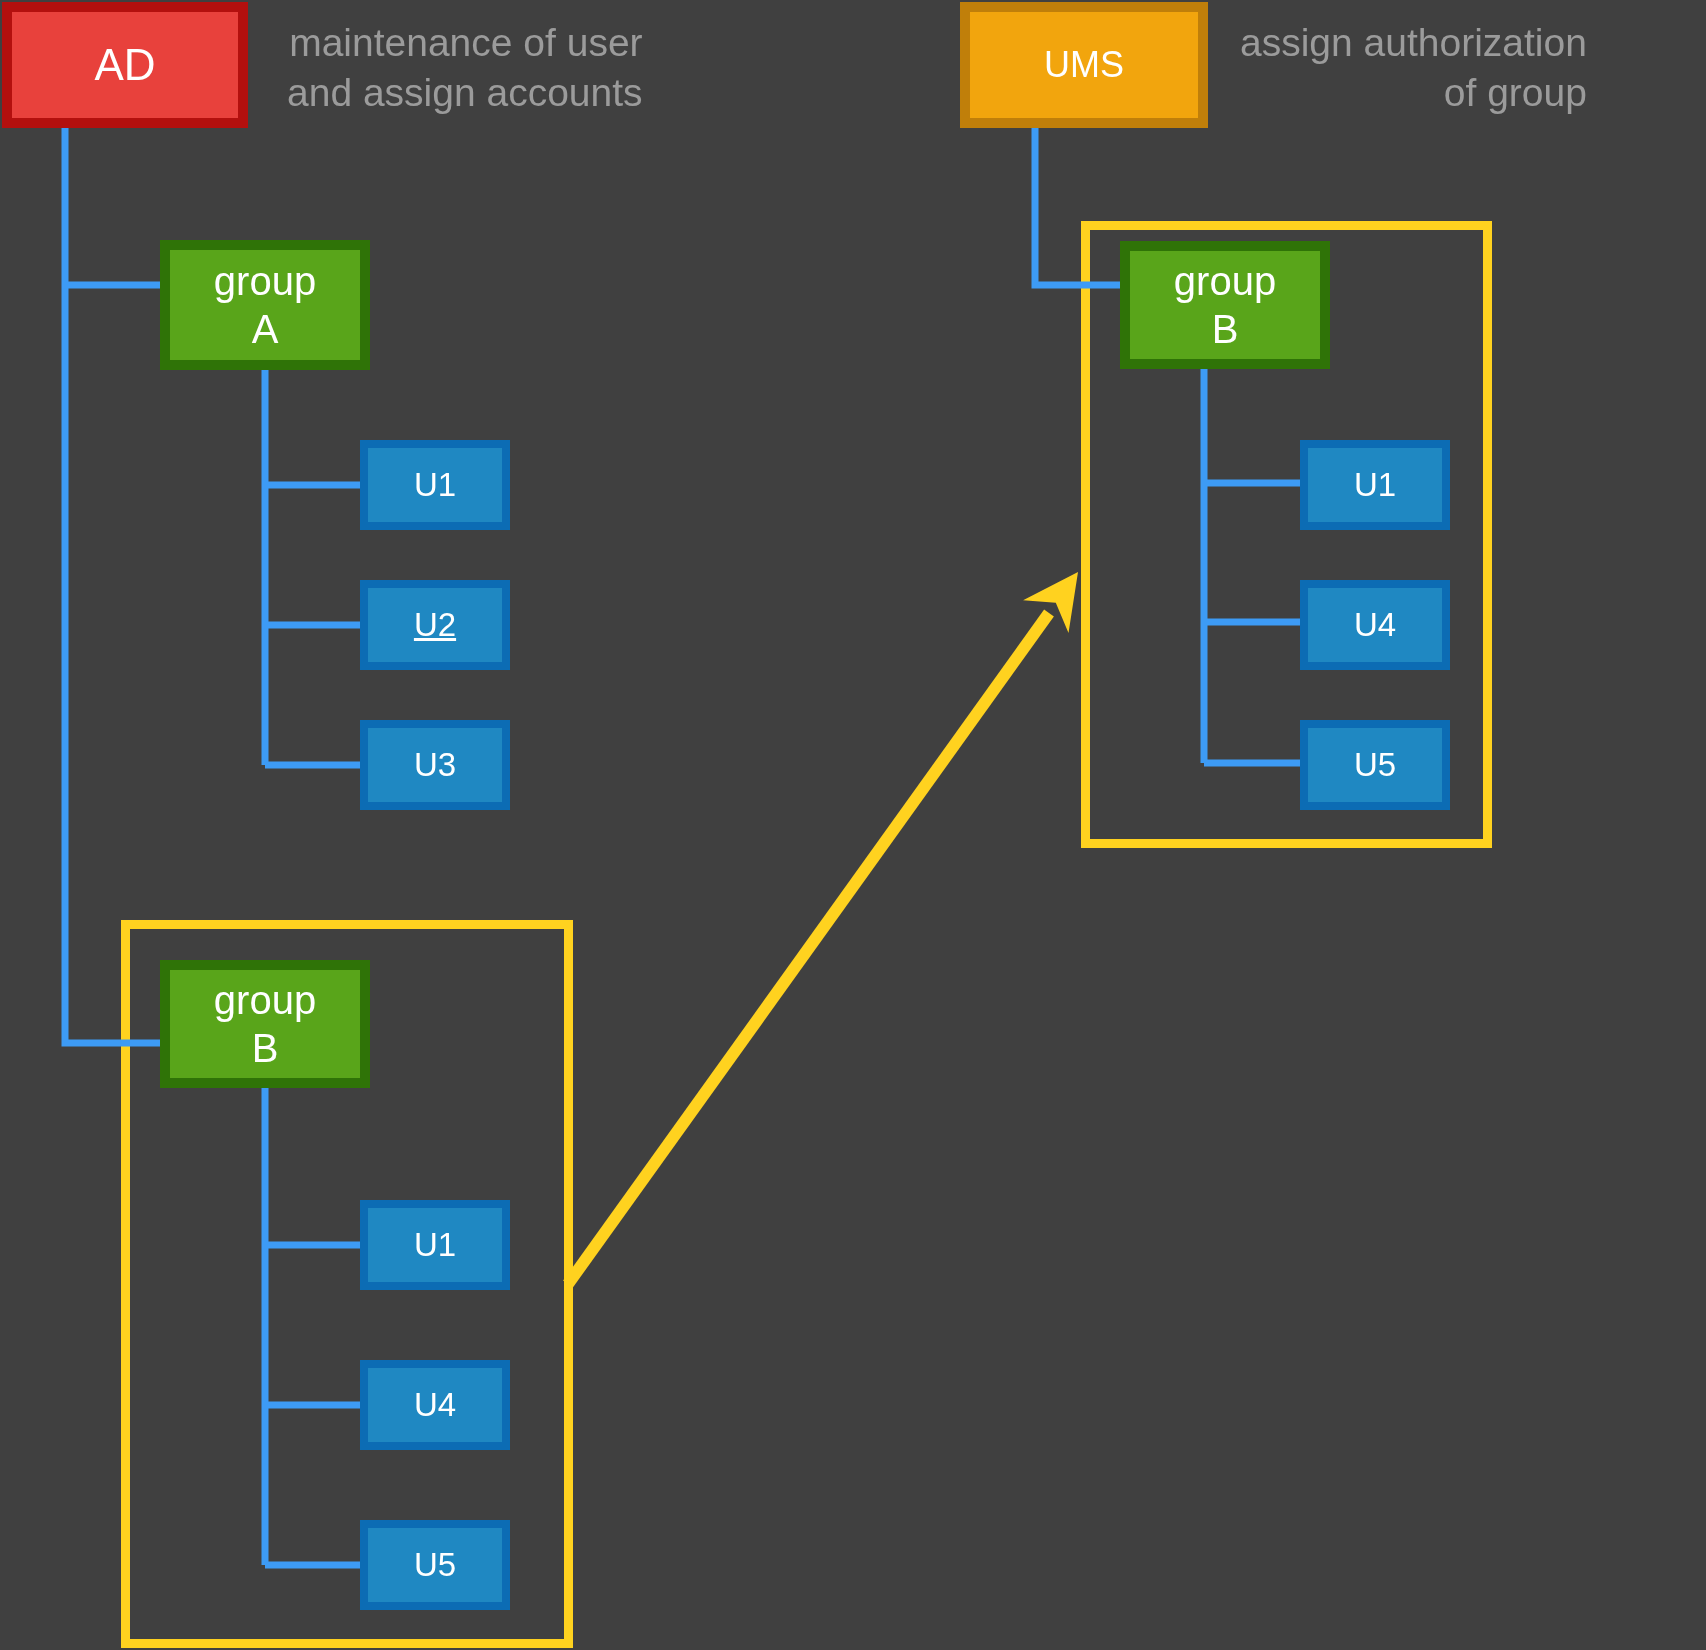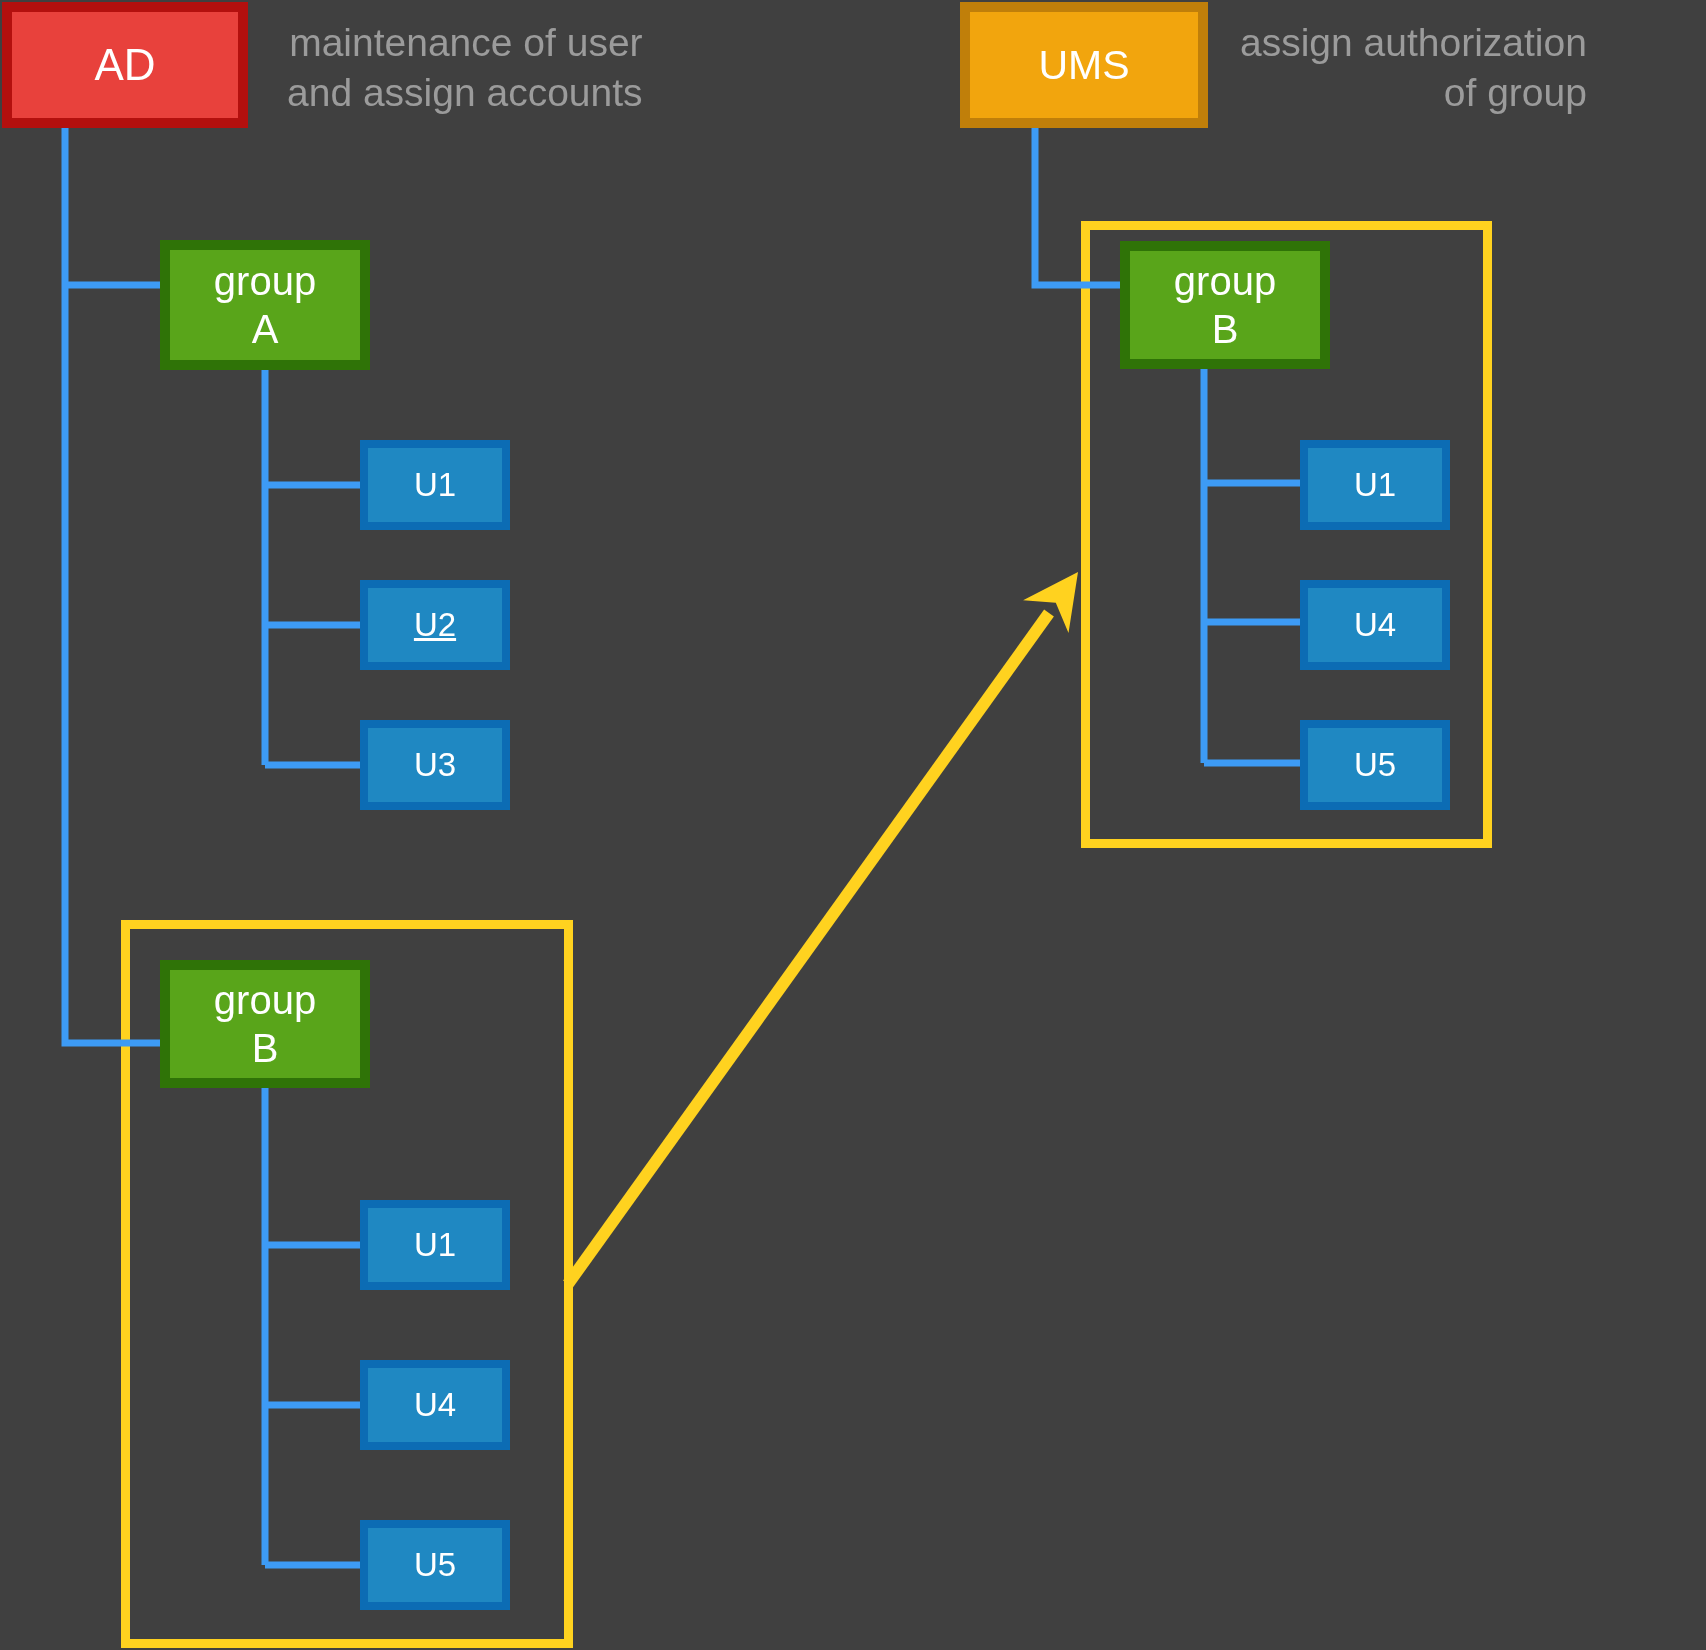--- a/index.html
+++ b/index.html
@@ -16,21 +16,21 @@
   .canvas{
     position:relative;width:1706px;height:1650px;background:#404040;
     overflow:hidden;font-family:"Liberation Sans",sans-serif;padding-left:36px;
   }
   .abs{position:absolute;box-sizing:border-box;}
   .node{
     display:flex;align-items:center;justify-content:center;text-align:center;
     color:var(--white-text);
   }
   .node-red{background:var(--red-fill);border:10px solid var(--red-border);font-size:44px;}
-  .node-orange{background:var(--orange-fill);border:10px solid var(--orange-border);font-size:41px;}
+  .node-orange{background:var(--orange-fill);border:10px solid var(--orange-border);font-size:36px;}
   .node-green{background:var(--green-fill);border:10px solid var(--green-border);font-size:40px;line-height:48px;}
   .node-blue{background:var(--blue-fill);border:8px solid var(--blue-border);font-size:33px;}
   .node-green .lbl-line{display:block;}
   .container-yellow{border:9px solid var(--yellow);background:transparent;}
   .note{
     color:var(--gray-text);font-size:39px;line-height:50px;white-space:nowrap;
   }
   .note .note-line{display:block;text-align:right;}
   svg.wires{position:absolute;left:0;top:0;z-index:3;}
   .layer-containers{z-index:1;}

